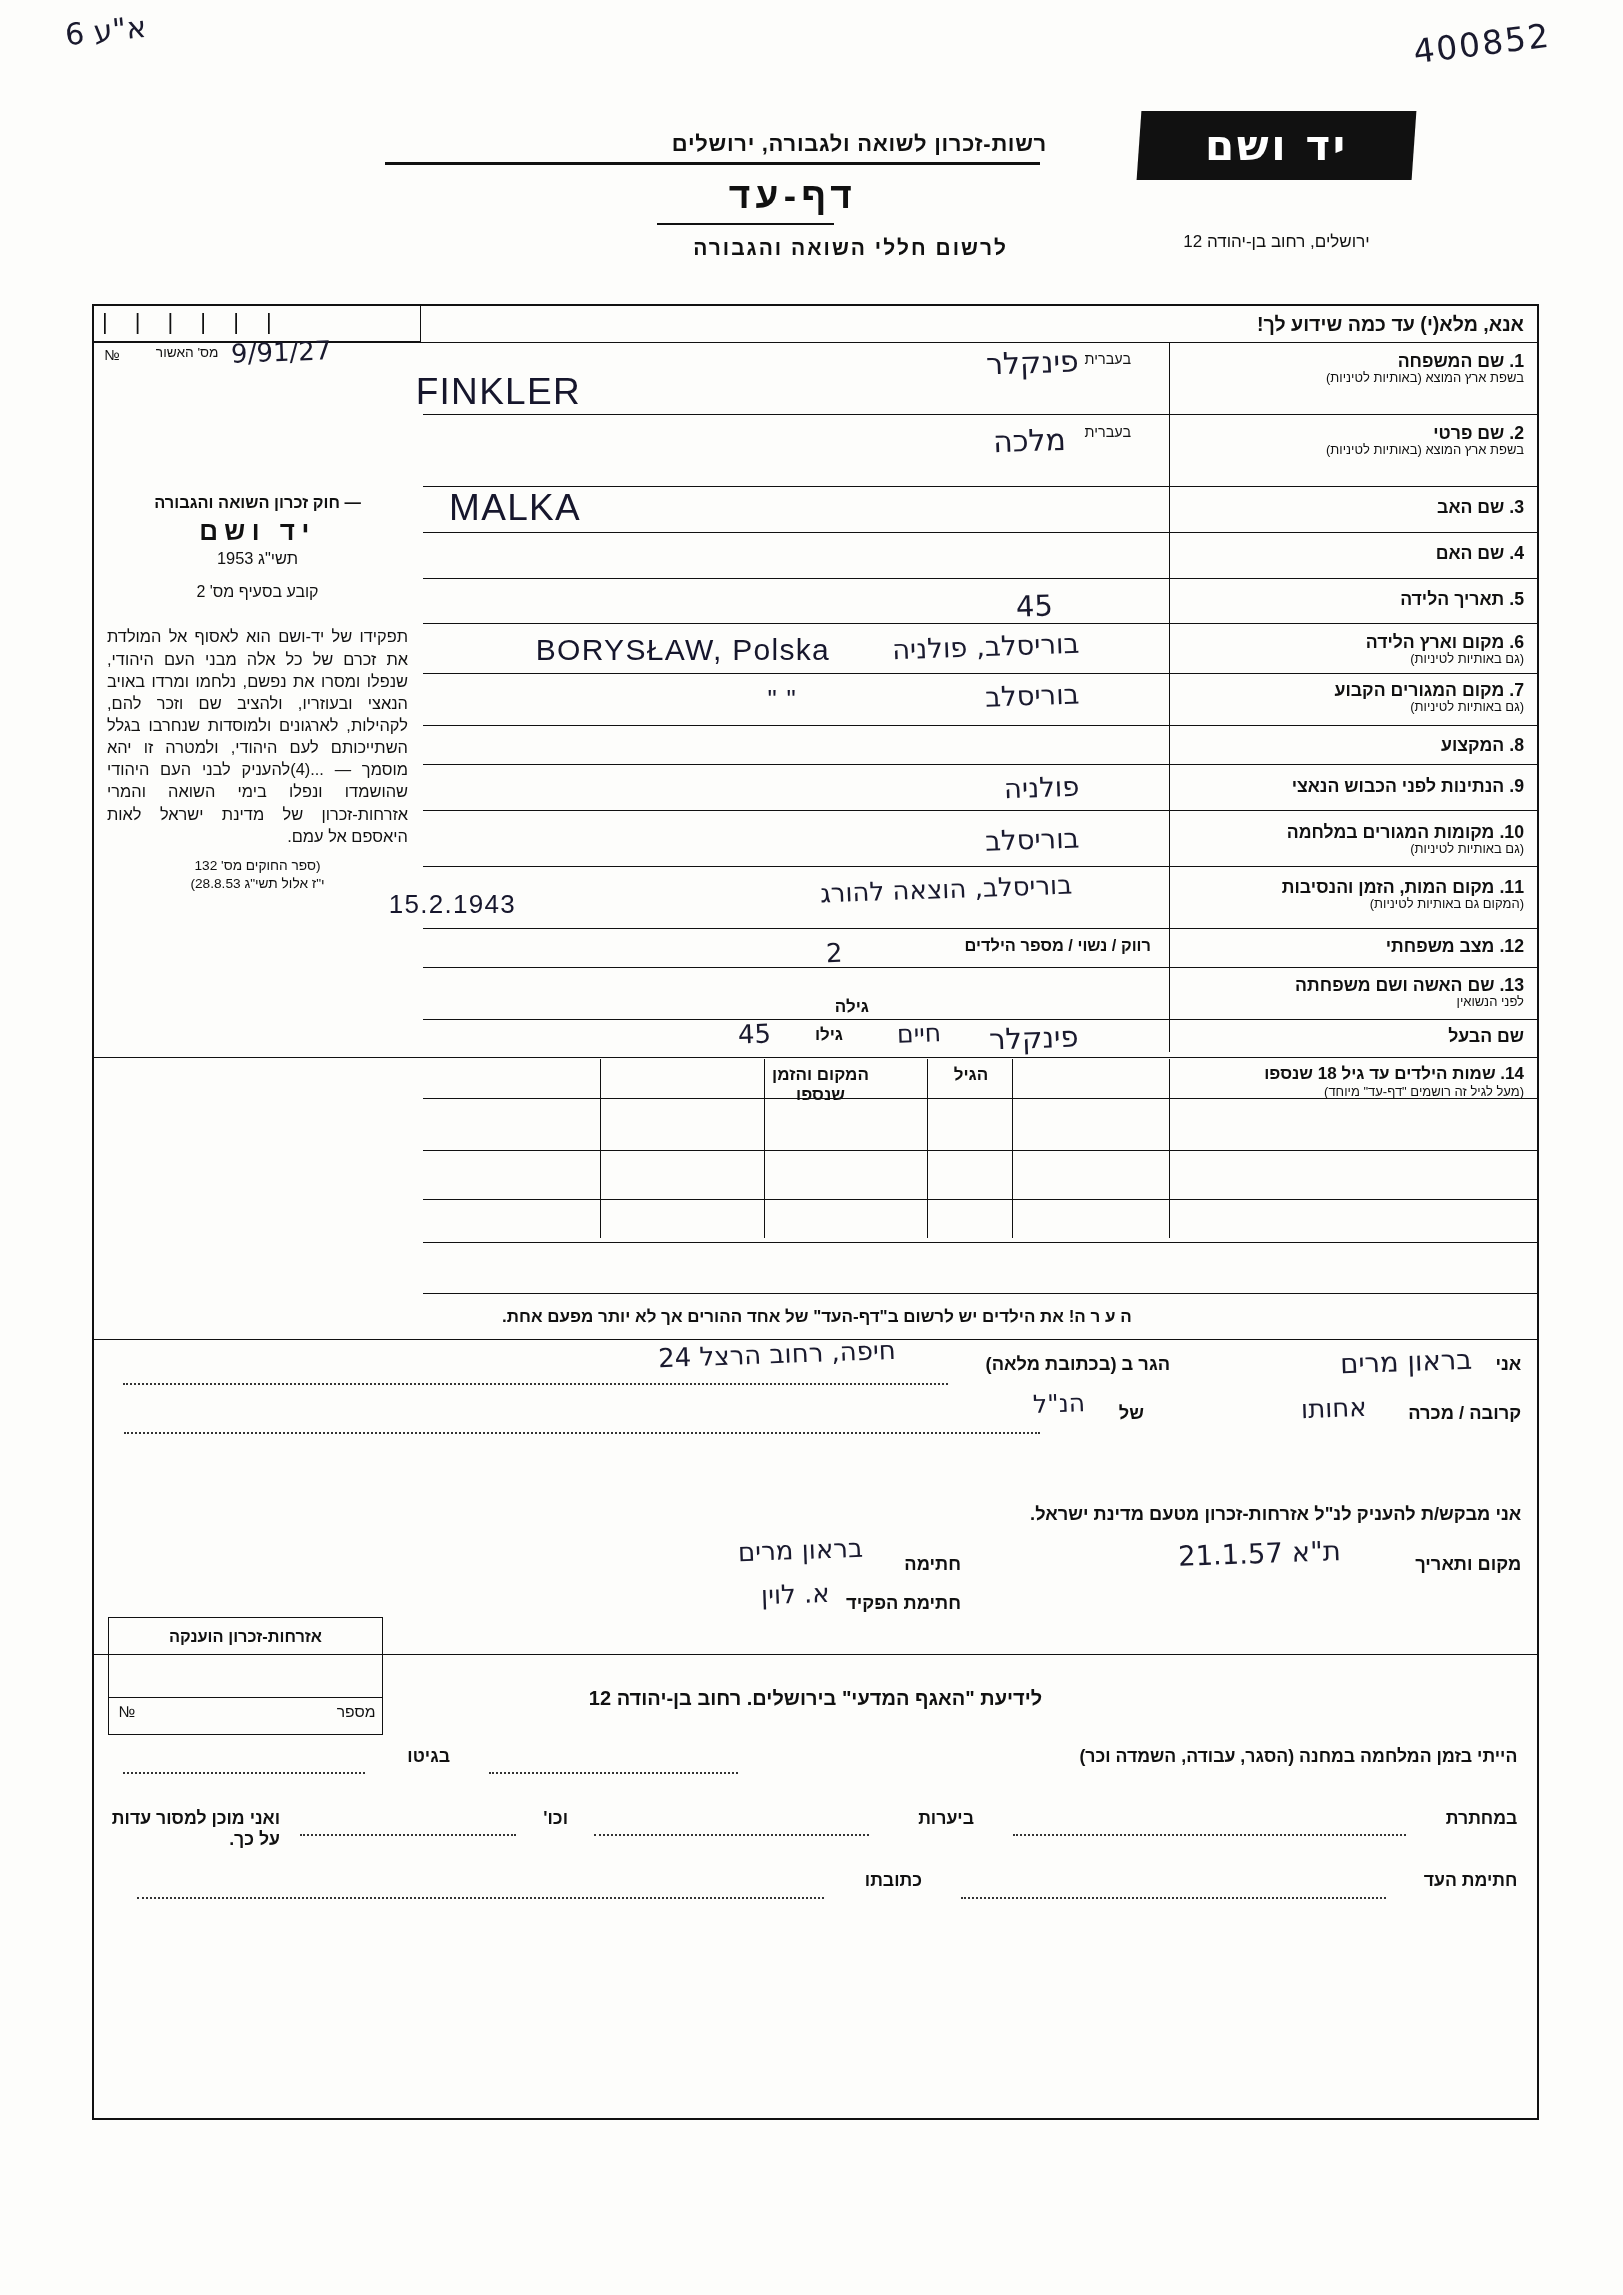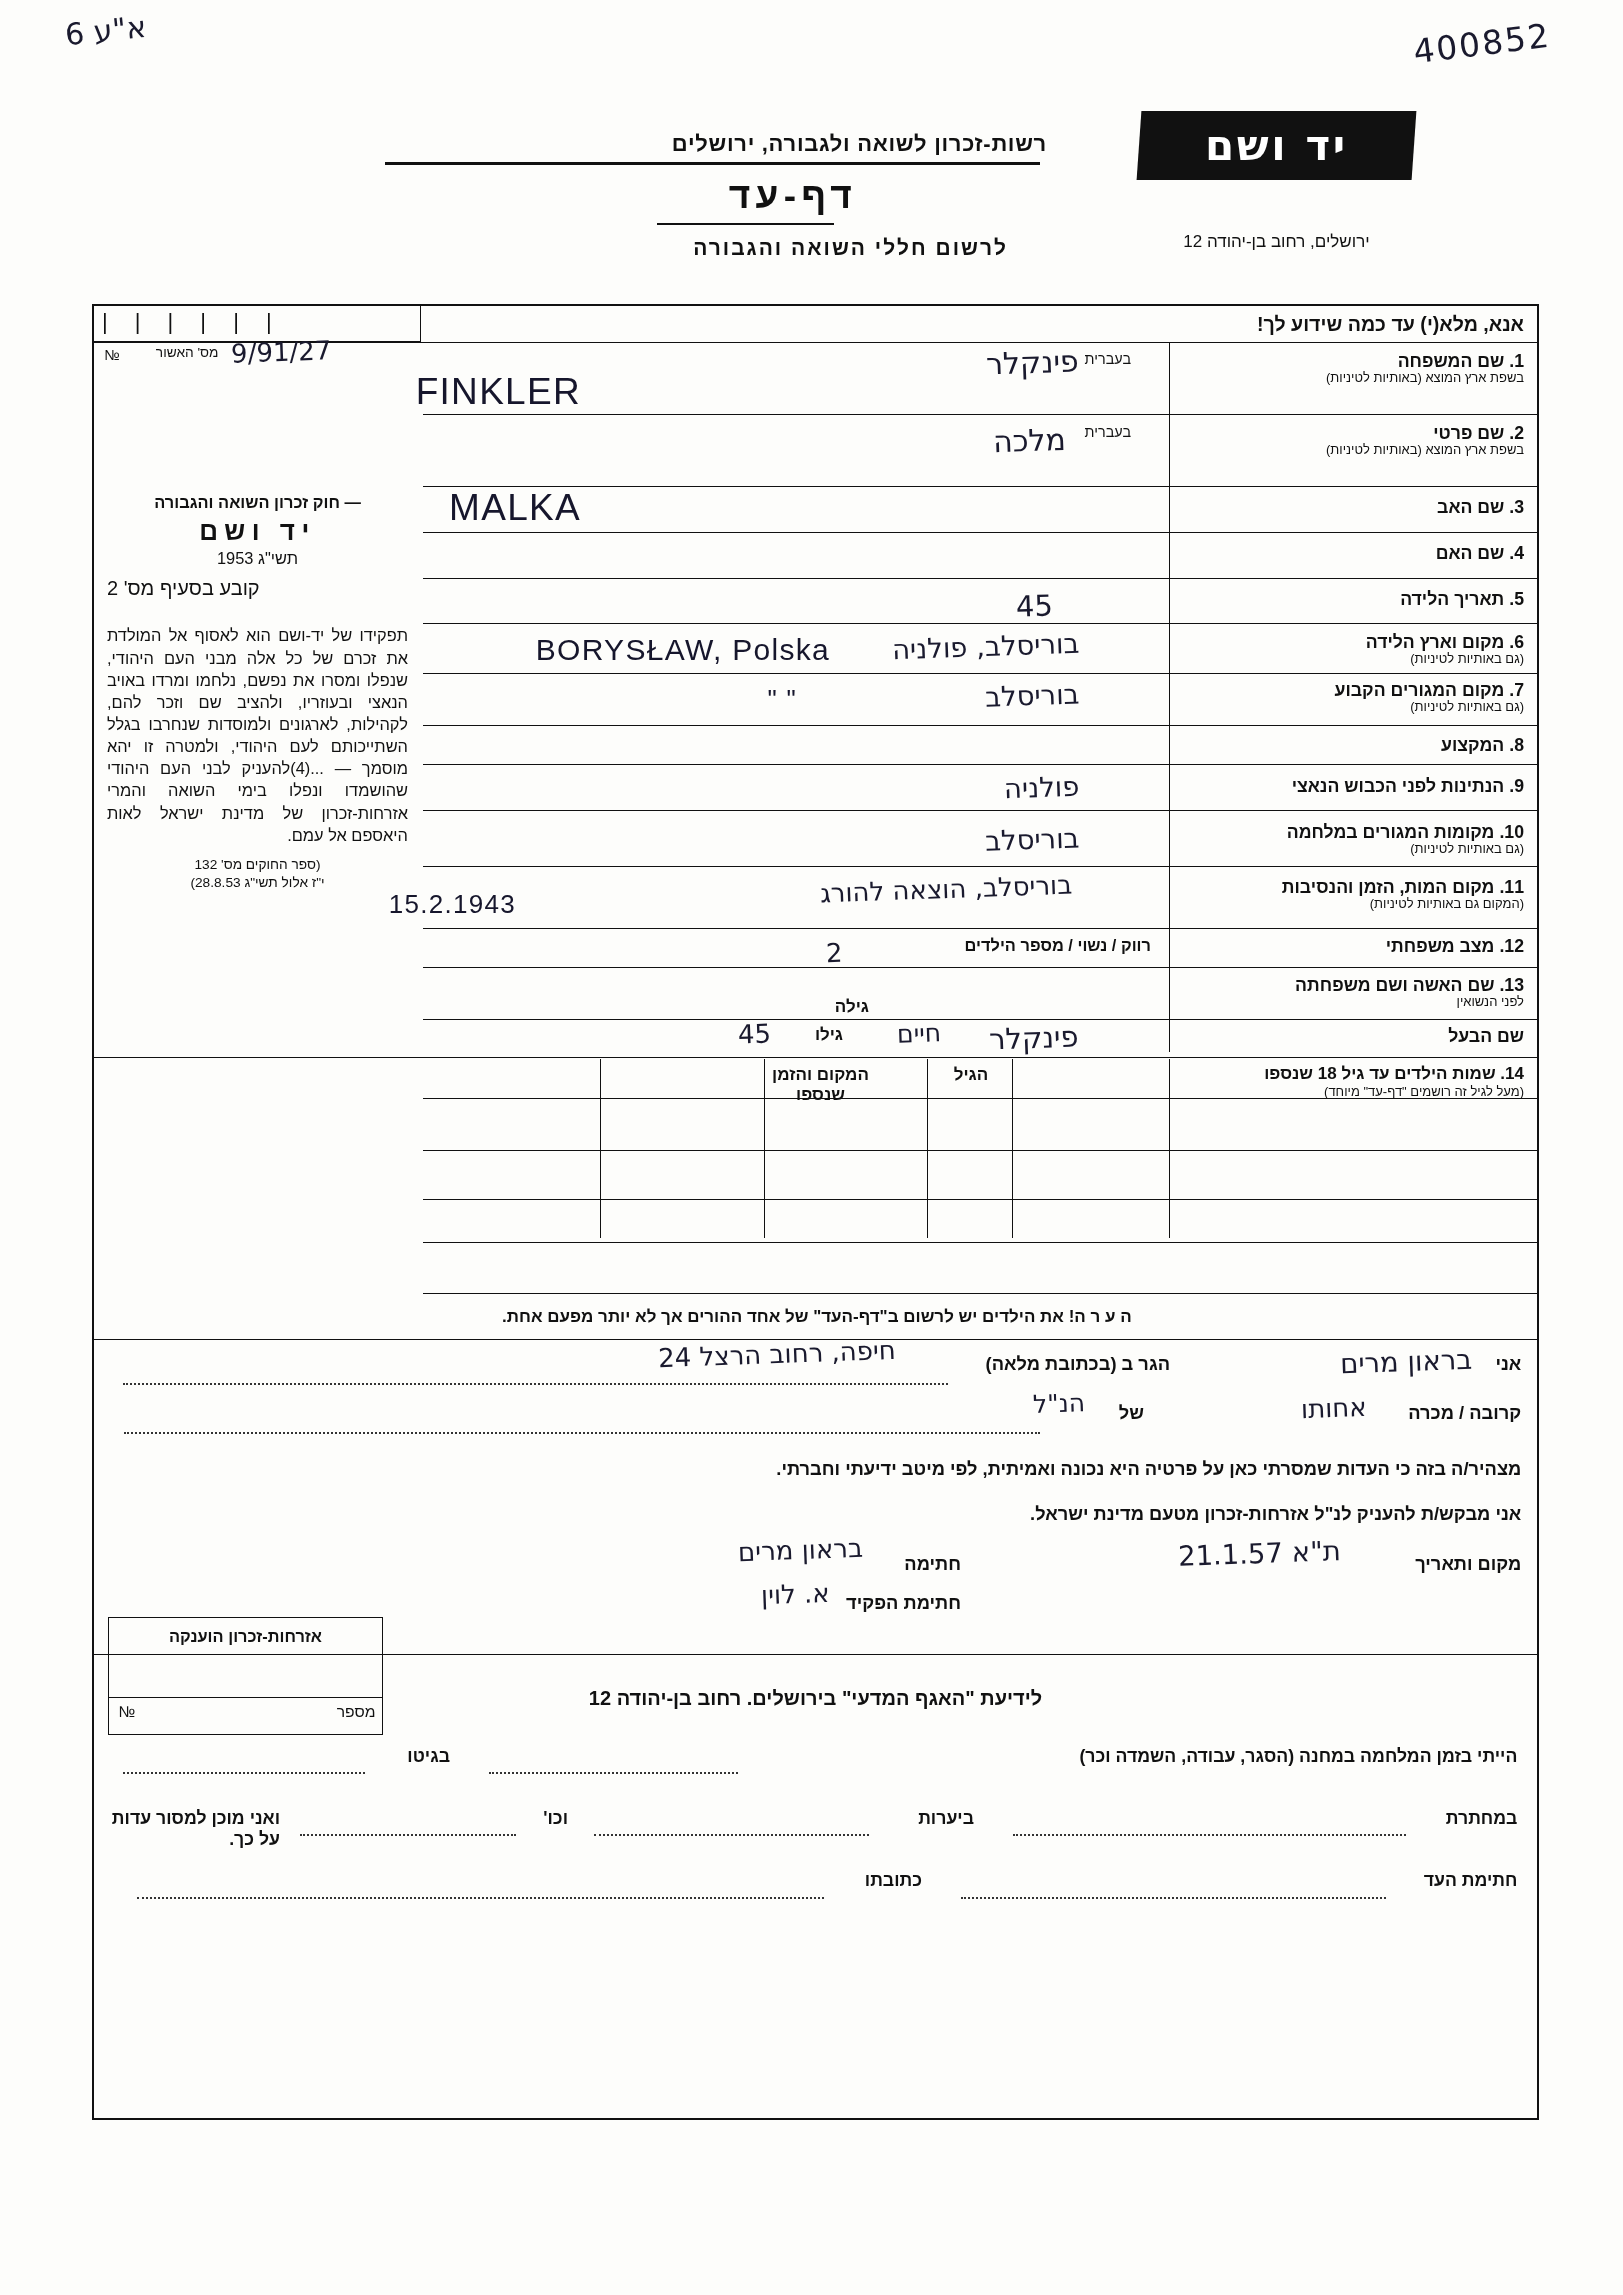--- a/index.html
+++ b/index.html
@@ -209,23 +209,23 @@
     text-align: center;
     letter-spacing: 6.5px;
     margin-top: 3.9px;
   }
   #law-year {
     font-size: 16.4px;
     text-align: center;
     margin-top: 2.6px;
   }
   #law-sect {
-    font-size: 20px;
-    text-align: left;
-    margin-top: 9px;
+    font-size: 16px;
+    text-align: center;
+    margin-top: 15px;
   }
   #law-body {
     font-size: 16.4px;
     line-height: 1.35;
     margin-top: 24px;
   }
   #law-note {
     font-size: 13.7px;
     line-height: 1.3;
     margin-top: 10.5px;
@@ -482,21 +482,20 @@
     <div class="decl" style="right:367px; top:1047px;">הגר ב (בכתובת מלאה)</div>
     <div class="hand hw" style="right:641px; top:1033px; font-size:26px;">חיפה, רחוב הרצל 24</div>
     <div class="bot-dots" style="right:589px; top:1077px; width:825px;"></div>
 
     <div class="decl" style="right:15.7px; top:1096px;">קרובה / מכרה</div>
     <div class="hand hw" style="right:170px; top:1087px; font-size:26px;">אחותו</div>
     <div class="decl" style="right:393px; top:1096px;">של</div>
     <div class="hand hw" style="right:452px; top:1083px; font-size:25px;">הנ"ל</div>
     <div class="bot-dots" style="right:497px; top:1126px; width:916px;"></div>
 
-    <div class="decl" style="right:15.7px; top:1152px; font-size:18.3px;">מצהיר/ה בזה כי העדות שמסרתי כאן על פרטיה היא נכונה ואמיתית, לפי מיטב ידיעתי וחברתי.</div>
     <div class="decl" style="right:15.7px; top:1197px; font-size:18.3px;">אני מבקש/ת להעניק לנ"ל אזרחות-זכרון מטעם מדינת ישראל.</div>
 
     <div class="decl" style="right:15.7px; top:1247px;">מקום ותאריך</div>
     <div class="hand hw" style="right:196px; top:1231px; font-size:27.5px;">ת"א 21.1.57</div>
     <div class="decl" style="right:576px; top:1247px;">חתימה</div>
     <div class="hand hw" style="right:674px; top:1229px; font-size:26px;">בראון מרים</div>
 
     <div class="decl" style="right:576px; top:1286px;">חתימת הפקיד</div>
     <div class="hand hw" style="right:707px; top:1273px; font-size:26px;">א. לוין</div>
 

